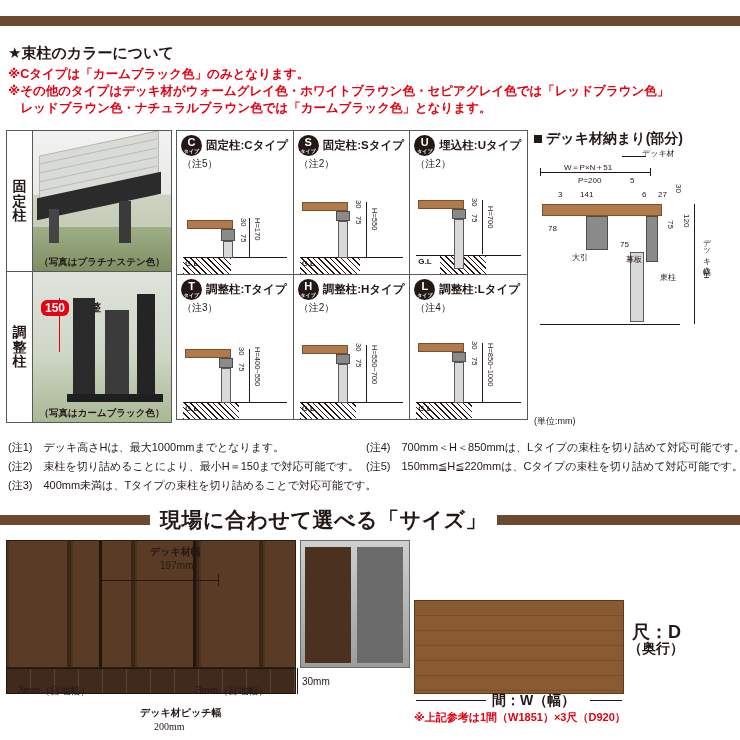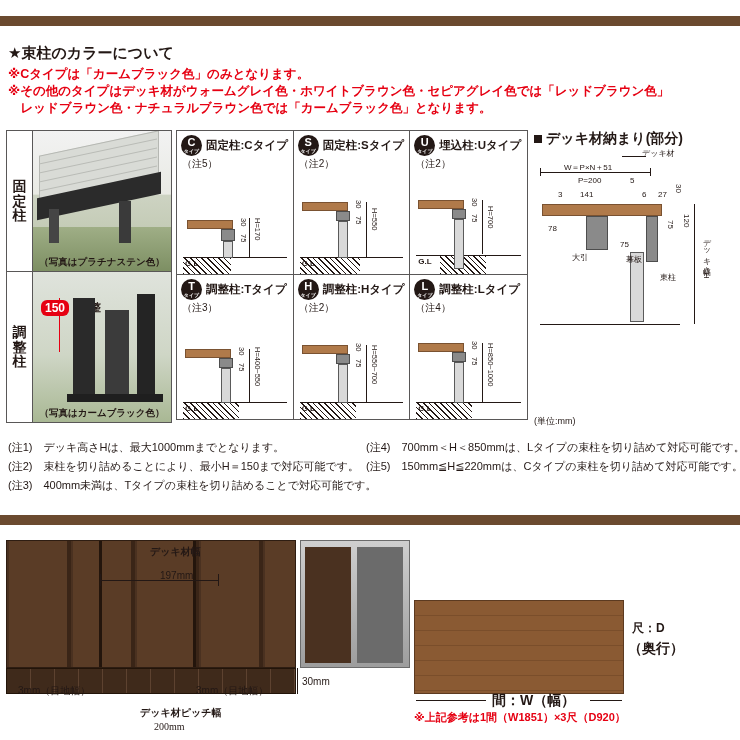--- a/index.html
+++ b/index.html
@@ -457,20 +457,21 @@
   <div class="unit">(単位:mm)</div>
 
   <div class="fn" style="left:8px;  top:440px;">(注1)　デッキ高さHは、最大1000mmまでとなります。</div>
   <div class="fn" style="left:8px;  top:459px;">(注2)　束柱を切り詰めることにより、最小H＝150まで対応可能です。</div>
   <div class="fn" style="left:8px;  top:478px;">(注3)　400mm未満は、Tタイプの束柱を切り詰めることで対応可能です。</div>
   <div class="fn" style="left:366px;top:440px;">(注4)　700mm＜H＜850mmは、Lタイプの束柱を切り詰めて対応可能です。</div>
   <div class="fn" style="left:366px;top:459px;">(注5)　150mm≦H≦220mmは、Cタイプの束柱を切り詰めて対応可能です。</div>
 
   <div class="title-bar" style="left:0;top:505px;width:740px;">
     <div class="bar-left"></div>
+    <div class="title-text">現場に合わせて選べる「サイズ」</div>
     <div class="bar-right"></div>
   </div>
 
   <div class="deckimg">
     <div class="wg" style="left:92px;"></div>
     <div class="wg" style="left:186px;"></div>
   </div>
   <div class="deckside">
     <i></i>
       <i></i>
@@ -480,40 +481,40 @@
       <i></i>
       <i></i>
       <i></i>
       <i></i>
       <i></i>
       <i></i>
       <i></i>
   </div>
 
   <div class="blabel b" style="left:150px;top:545px;">デッキ材幅</div>
-  <div class="blabel" style="left:160px;top:560px;margin-top:10px;">197mm</div>
+  <div class="blabel" style="left:160px;top:560px;">197mm</div>
   <div class="arrowline" style="left:100px;top:580px;width:118px;"></div>
   <div class="arrowvline" style="left:100px;top:574px;height:12px;"></div>
   <div class="arrowvline" style="left:218px;top:574px;height:12px;"></div>
 
   <div class="blabel" style="left:18px;top:684px;">3mm（目地幅）</div>
   <div class="blabel" style="left:196px;top:684px;">3mm（目地幅）</div>
   <div class="blabel b" style="left:140px;top:706px;">デッキ材ピッチ幅</div>
   <div class="blabel" style="left:154px;top:721px;font-family:Liberation Serif, serif;">200mm</div>
   <div class="blabel" style="left:302px;top:676px;">30mm</div>
   <div class="arrowvline" style="left:297px;top:668px;height:26px;"></div>
 
   <div class="sectimg">
     <div class="brd"></div>
     <div class="brd2"></div>
   </div>
 
 
   <div class="woodpanel"></div>
-  <div class="blabel b" style="left:632px;top:620px;font-size:12px;">尺：D</div>
+  <div class="blabel b" style="left:632px;top:620px;font-size:18px;">尺：D</div>
   <div class="blabel b" style="left:628px;top:640px;font-size:14px;">（奥行）</div>
   <div class="blabel b" style="left:492px;top:692px;font-size:14px;">間：W（幅）</div>
   <div class="arrowline" style="left:416px;top:700px;width:70px;"></div>
   <div class="arrowline" style="left:590px;top:700px;width:32px;"></div>
 
   <div class="note-bottom">※上記参考は1間（W1851）×3尺（D920）</div>
 
 </div>
 
 </body></html>

